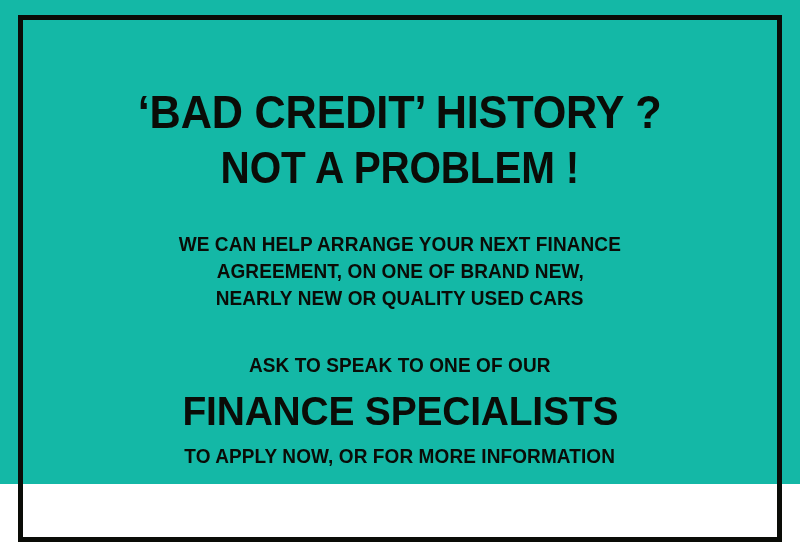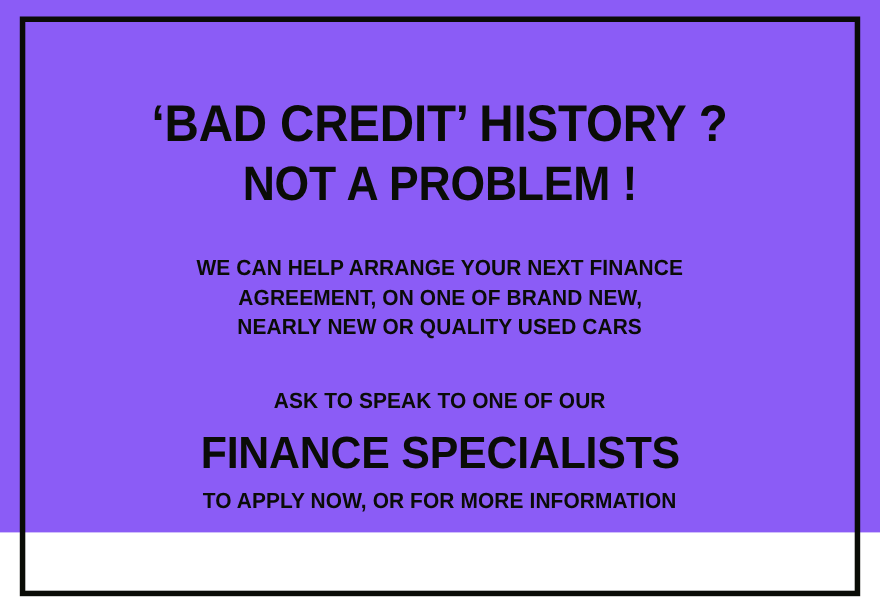--- a/index.html
+++ b/index.html
@@ -10,21 +10,21 @@
     width: 800px;
     height: 560px;
     overflow: hidden;
     font-family: "Liberation Sans", "DejaVu Sans", sans-serif;
   }
 
   #poster {
     position: relative;
     width: 800px;
     height: 484px;
-    background: #8b5cf6;
+    background: #14b8a6;
     box-sizing: border-box;
   }
 
   
   #frame {
     position: absolute;
     left: 18px;
     top: 15px;
     width: 764px;
     height: 527px;

